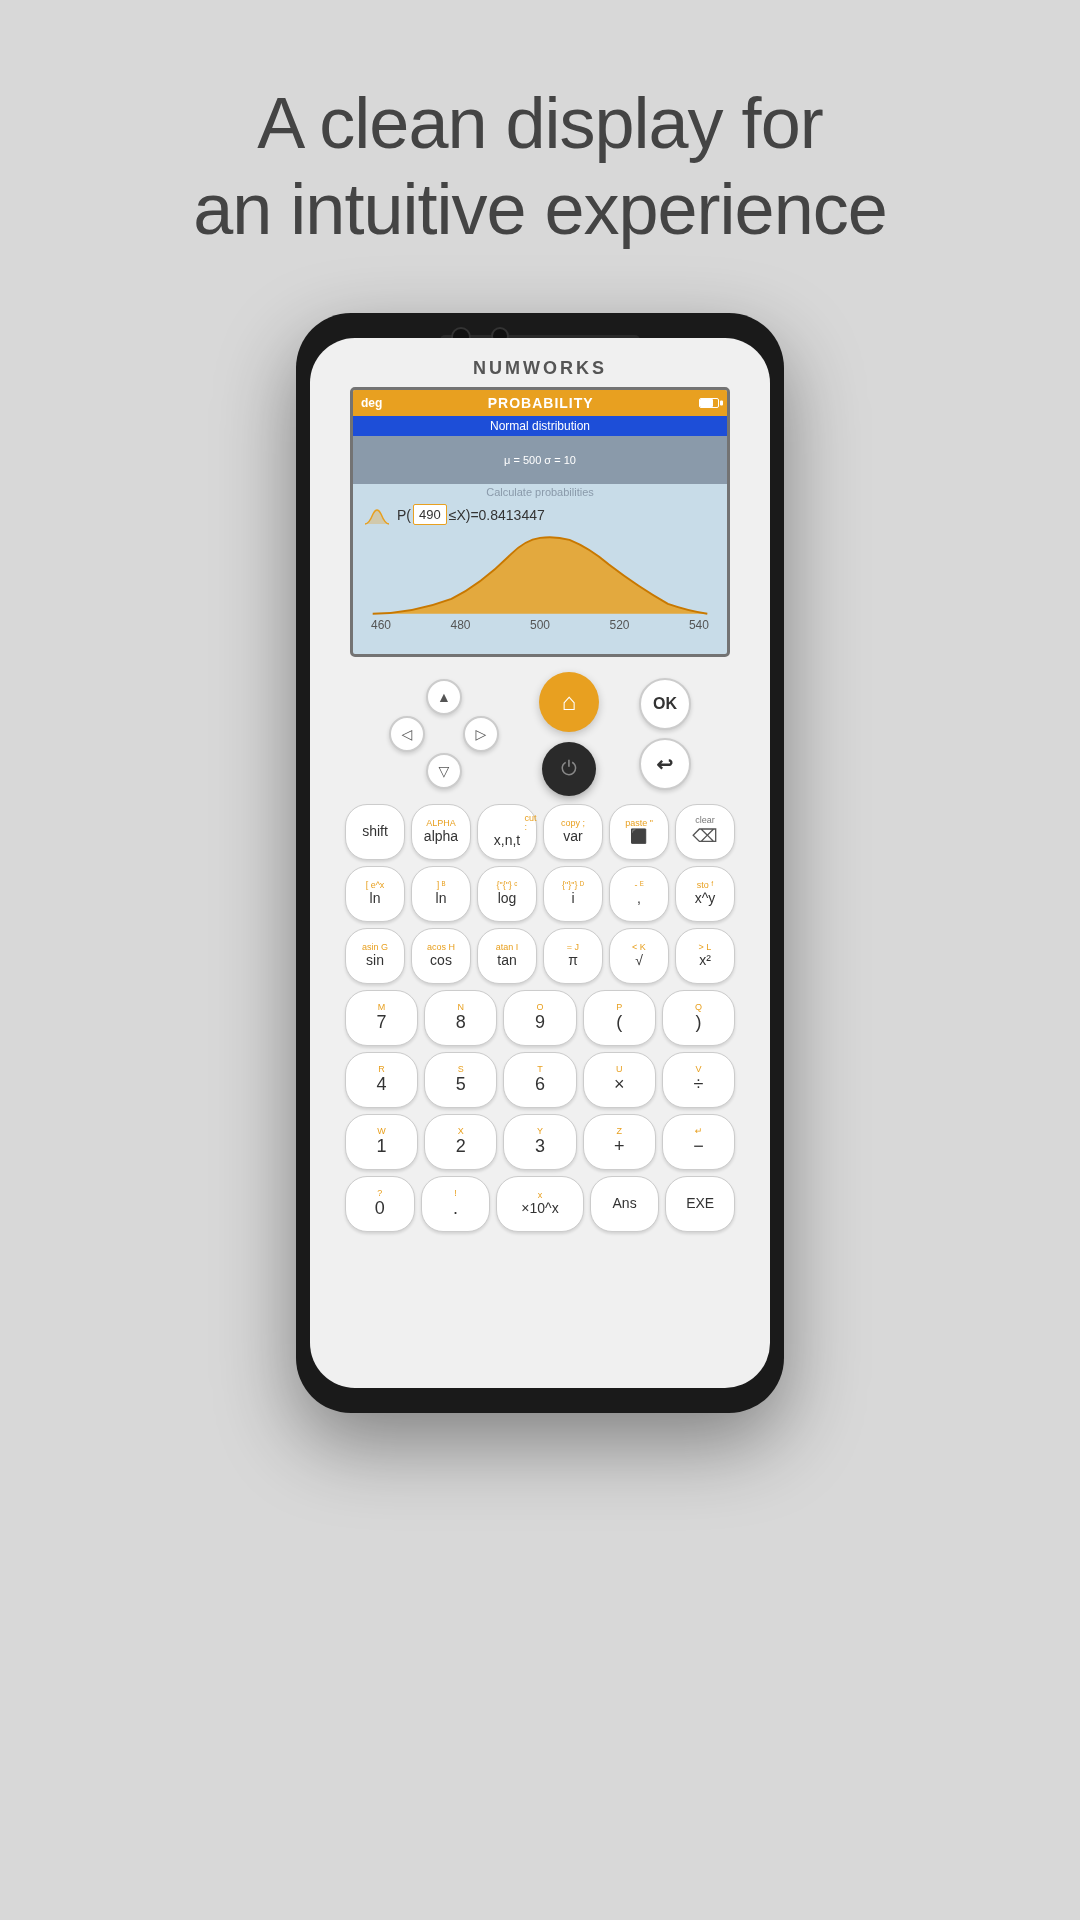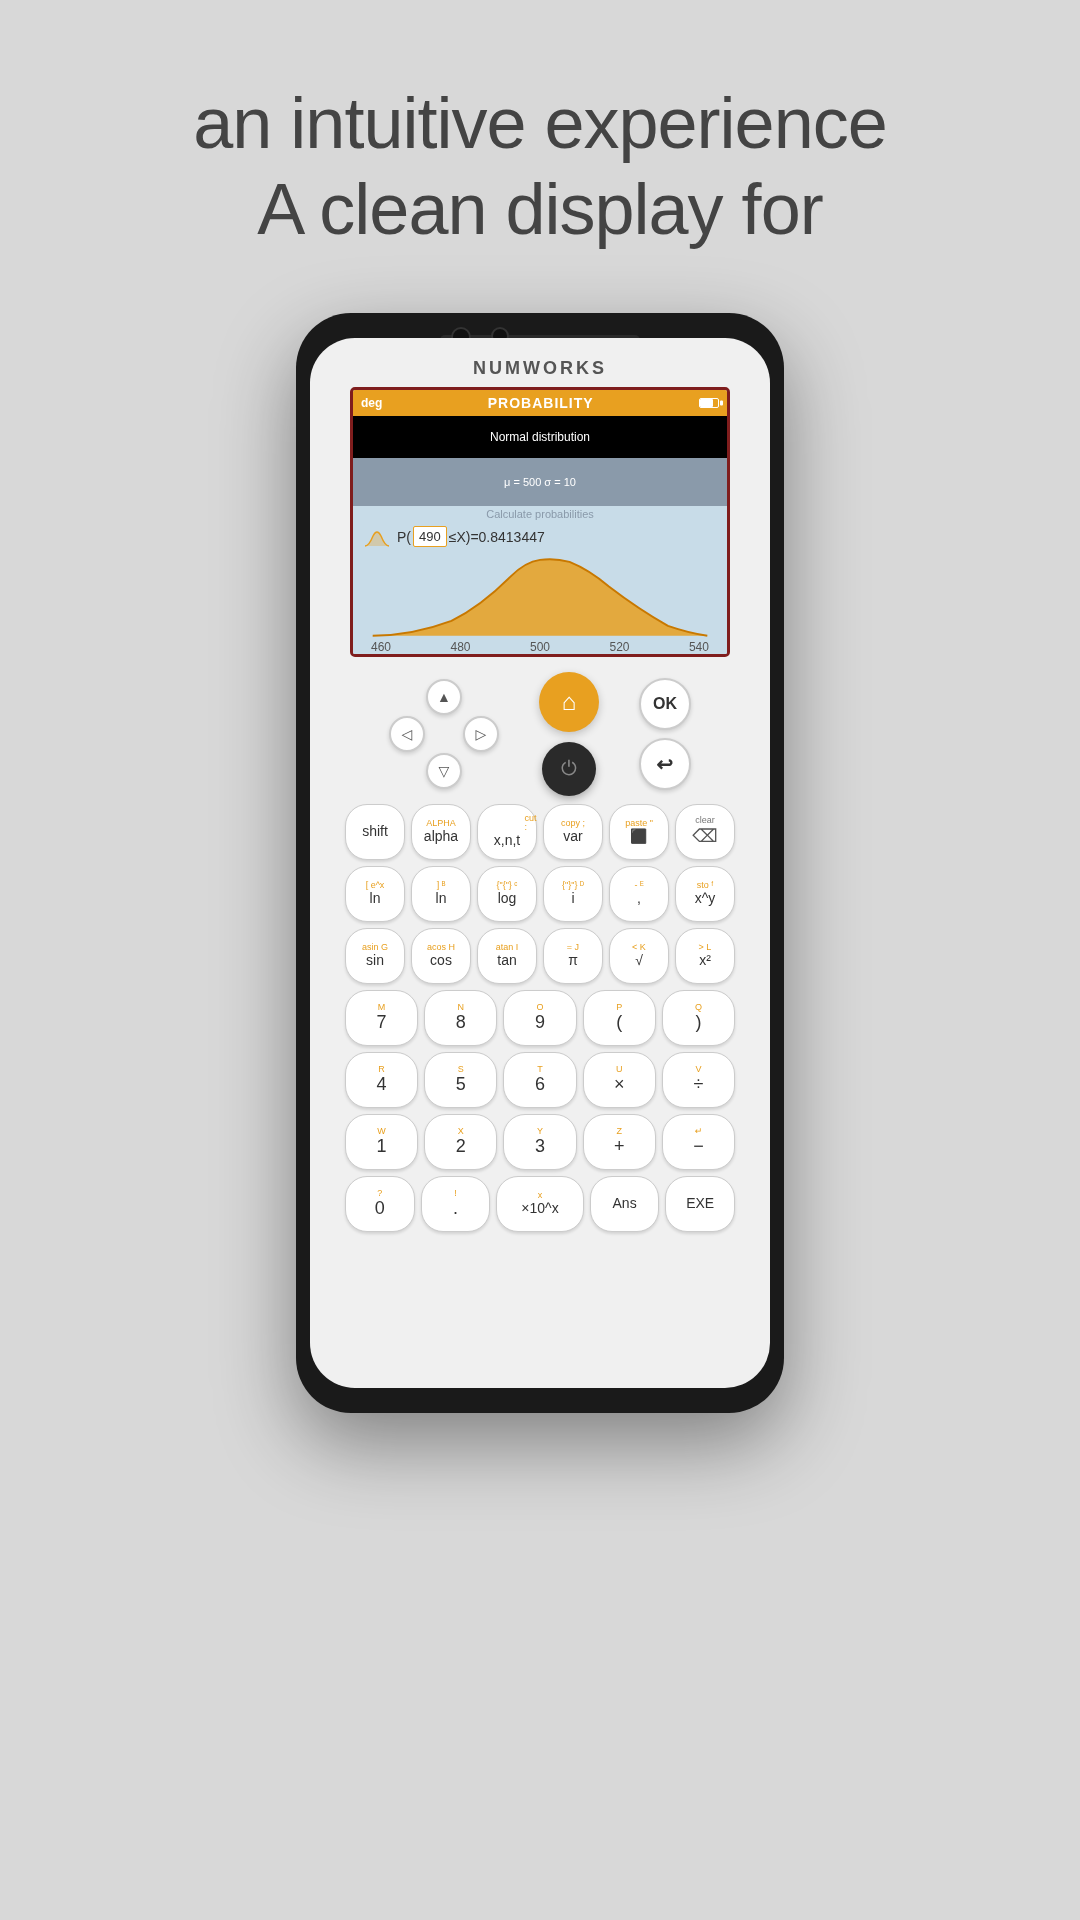--- a/index.html
+++ b/index.html
@@ -95,21 +95,21 @@
       margin-top: 20px;
       margin-bottom: 8px;
     }
 
     
     .screen {
       width: 380px;
       height: 270px;
       background: #c8dce8;
       border-radius: 5px;
-      border: 3px solid #7f1d1d;
+      border: 3px solid #737373;
       overflow: hidden;
       position: relative;
     }
 
     .screen-header {
       display: flex;
       align-items: center;
       background: #e8a020;
       height: 26px;
       padding: 0 8px;
@@ -149,25 +149,25 @@
       border-radius: 1px;
     }
     .screen-battery-fill {
       width: 70%;
       height: 100%;
       background: white;
       border-radius: 1px;
     }
 
     .screen-subtitle {
-      background: #000000;
+      background: #1d4ed8;
       color: white;
       text-align: center;
       font-size: 12px;
-      padding: 14px 0;
+      padding: 3px 0;
     }
 
     .screen-params {
       background: #8a9aaa;
       color: white;
       text-align: center;
       font-size: 11px;
       padding: 18px 0;
     }
 
@@ -417,22 +417,22 @@
     
     .key-backspace {
       font-size: 18px;
       color: #555;
     }
   </style>
 </head>
 <body>
 
 <div class="headline">
+  <div>A clean display for</div>
   <div>an intuitive experience</div>
-  <div>A clean display for</div>
 </div>
 
 <div class="phone">
 
   <div class="camera-bar"></div>
   <div class="camera-left"></div>
   <div class="camera-right"></div>
 
   <div class="phone-inner">
 

